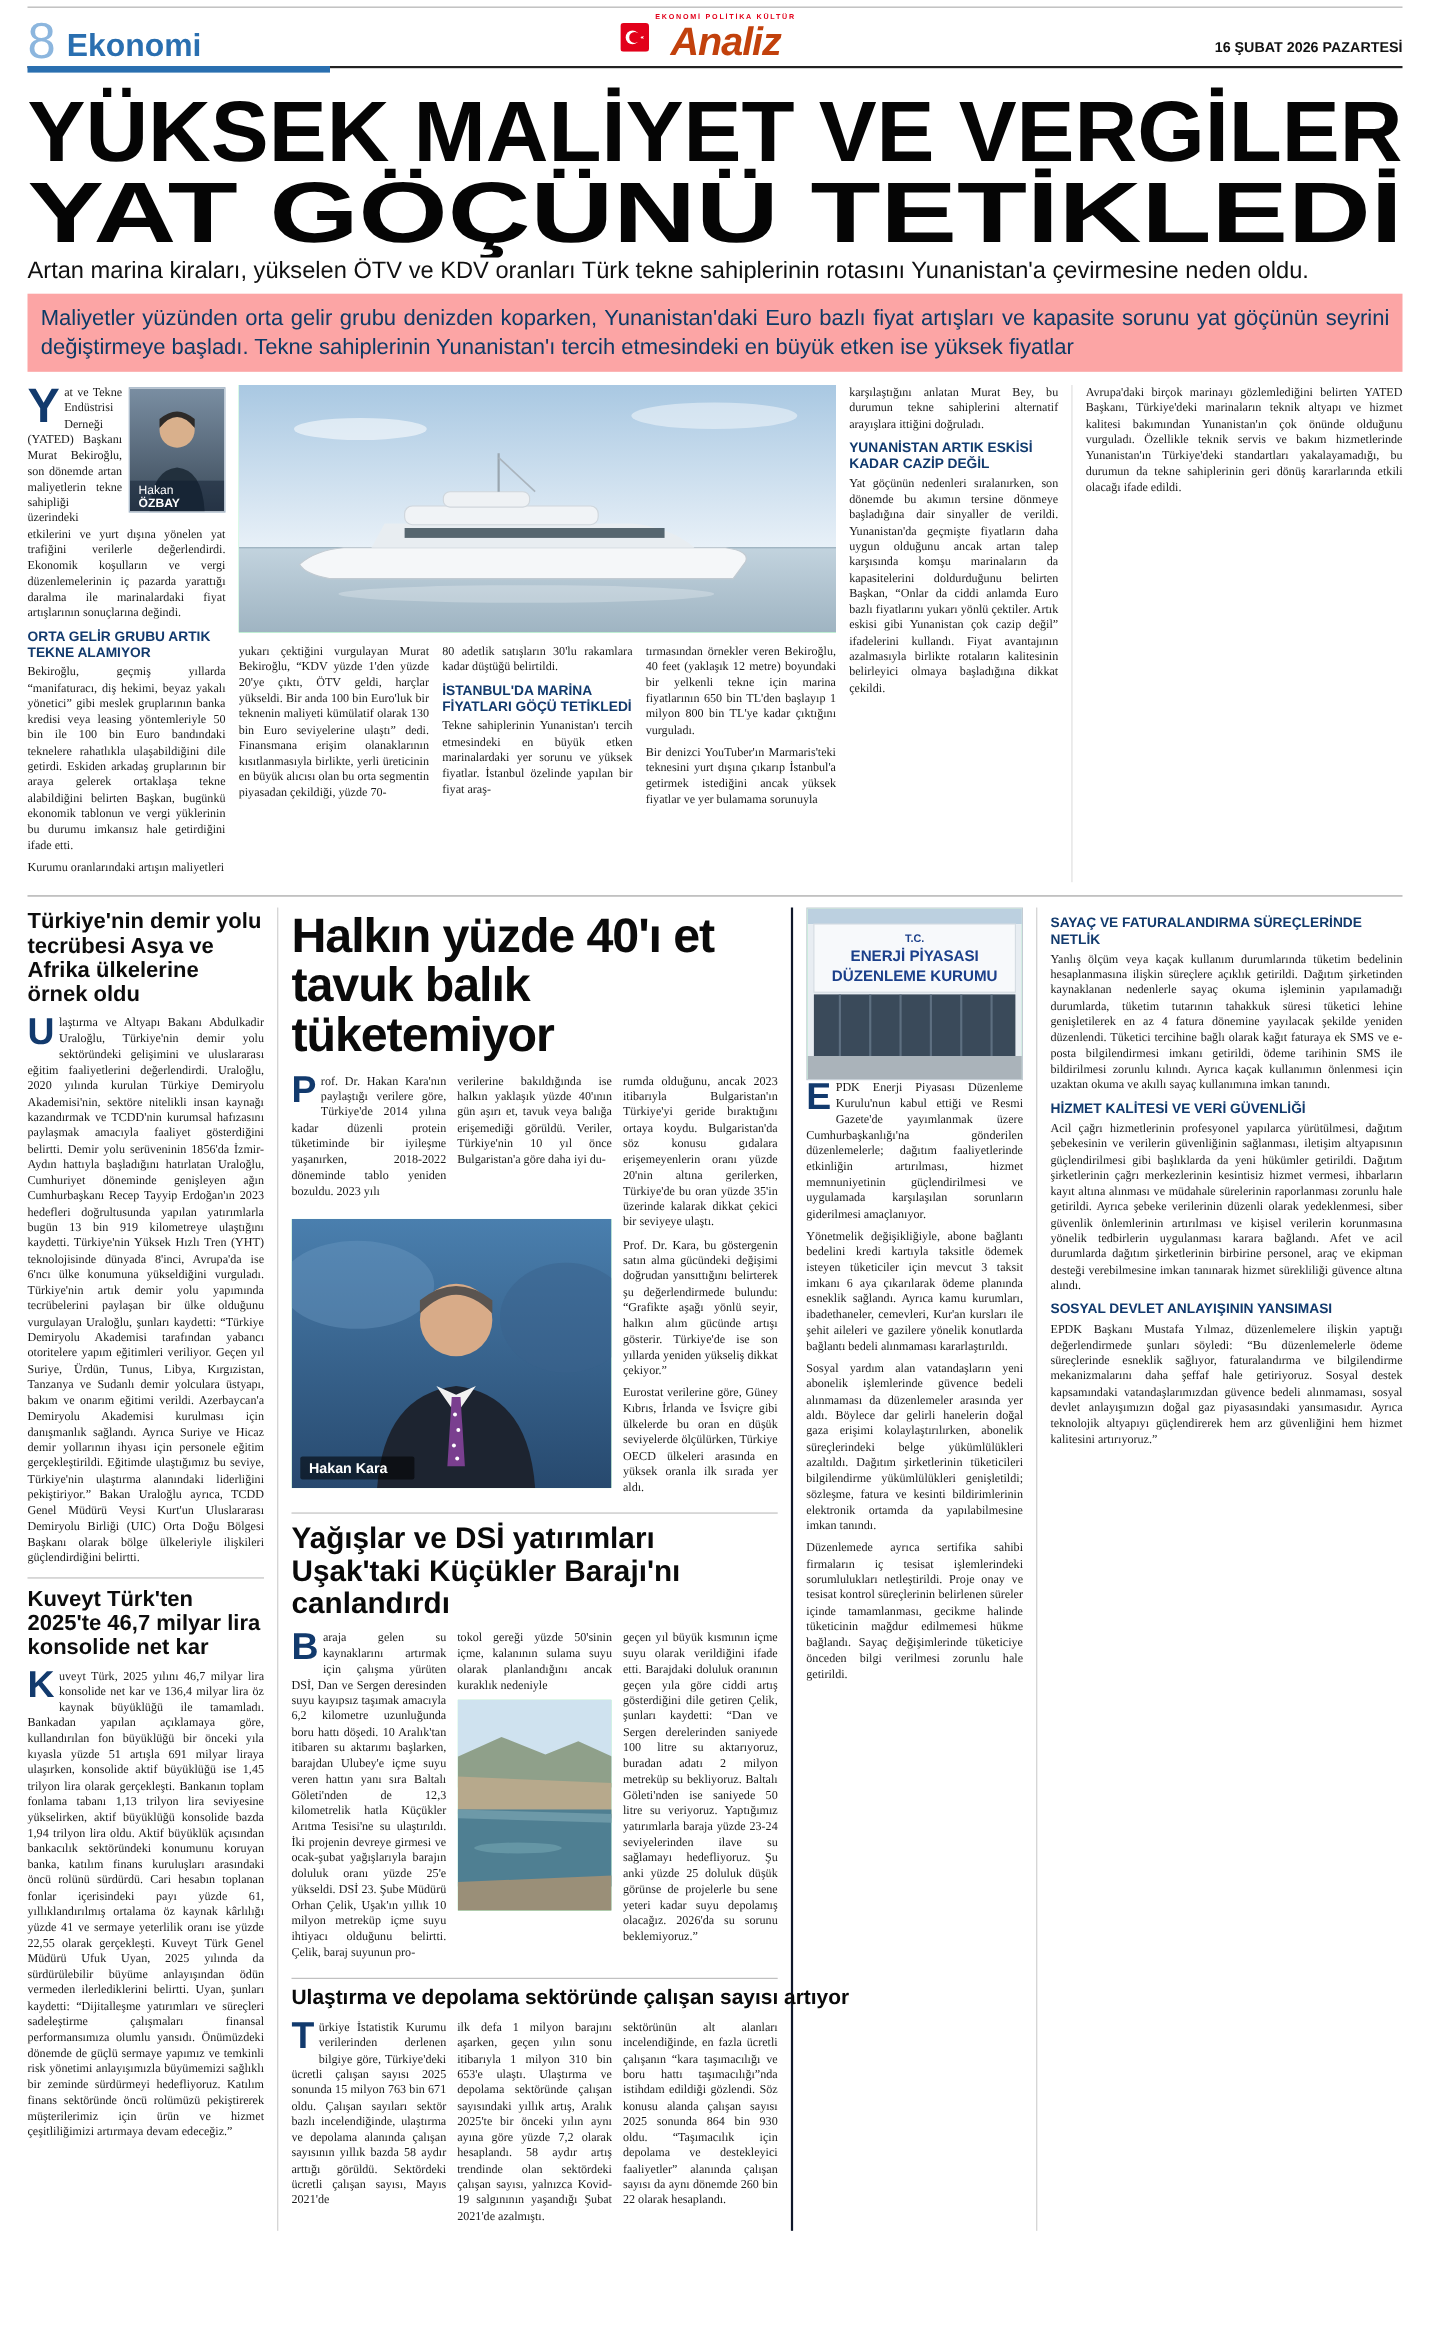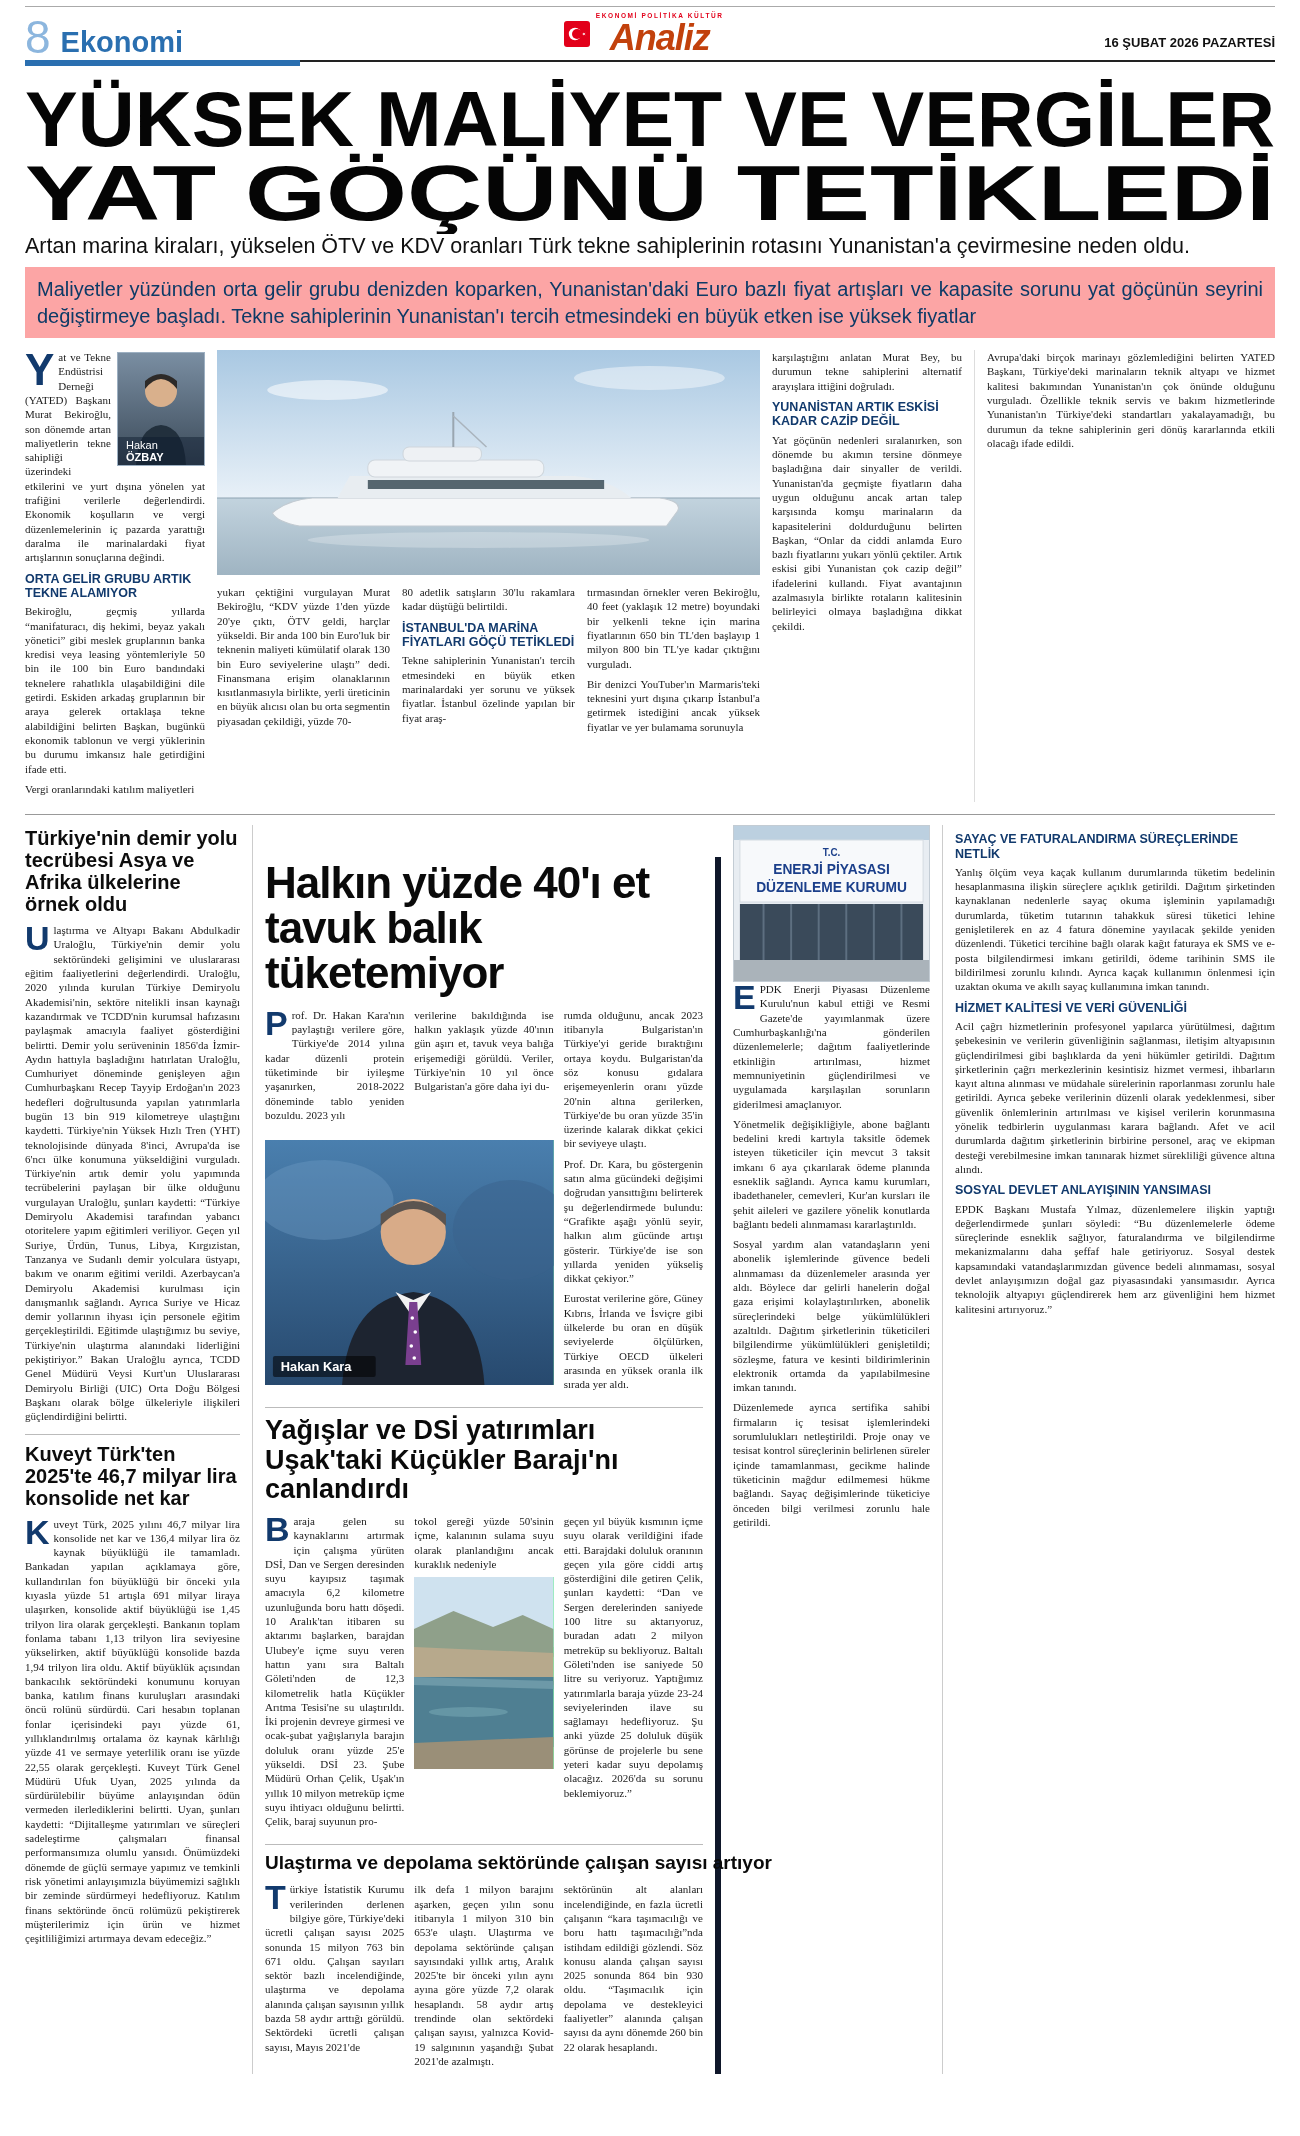--- a/index.html
+++ b/index.html
@@ -43,21 +43,21 @@
   .sg-c{grid-column:4;grid-row:2;}
   .sg-d{grid-column:5;grid-row:1/3;}
   .sg-e{grid-column:6;grid-row:1/3;border-left:1px solid #ddd;padding-left:12px;}
   .photo-frame{width:100%;height:100%;overflow:hidden;background:#86efac;}
   .photo-frame svg{display:block;width:100%;height:100%;}
   .portrait{float:right;width:86px;height:112px;margin:2px 0 4px 6px;border:1px solid #9db0c2;overflow:hidden;}
   
   .sec-rule{border-top:1px solid #999;margin:12px 0 10px;}
   .sec2{display:grid;grid-template-columns:228px 468px 222px 1fr;}
   .s2-rail{padding-right:12px;border-right:1px solid #ccc;}
-  .s2-mid{padding:0 12px;border-right:6px solid #0f172a;margin-top:32px;}
+  .s2-mid{padding:0 12px;border-right:2px solid #0f172a;}
   .s2-a{padding:0 12px;border-right:1px solid #ccc;}
   .s2-b{padding-left:12px;}
   .rail-h{font-family:"Liberation Sans",sans-serif;font-weight:800;font-size:20px;line-height:1.1;color:#0d0d0d;margin:2px 0 8px;}
   .rail-rule{border-top:1px solid #bbb;margin:10px 0 8px;}
   .big-h{font-family:"Liberation Sans",sans-serif;font-weight:700;font-size:44px;line-height:1.02;letter-spacing:-1px;color:#0a0a0a;margin:4px 0 12px;}
   .med-h{font-family:"Liberation Sans",sans-serif;font-weight:700;font-size:27px;line-height:1.08;color:#0a0a0a;margin:8px 0 10px;}
   .small-h{font-family:"Liberation Sans",sans-serif;font-weight:800;font-size:19px;line-height:1.1;color:#0a0a0a;margin:8px 0 8px;white-space:nowrap;}
   .p-grid,.d-grid,.l-grid{display:grid;grid-template-columns:1fr 1fr 1fr;gap:0 10px;}
   .p-c3{grid-column:3;grid-row:1/3;}
   .p-photo{grid-column:1/3;grid-row:2;height:245px;overflow:hidden;}
@@ -123,21 +123,21 @@
           <path d="M27 36 Q43 16 59 36 L59 28 Q43 14 27 28 Z" fill="#2d2a28"></path>
           <path d="M18 112 Q20 74 43 72 Q66 74 68 112 Z" fill="#22303d"></path>
           <rect x="0" y="84" width="86" height="28" fill="rgba(10,25,45,0.45)"></rect>
           <text x="8" y="96" font-size="11" fill="#fff">Hakan</text>
           <text x="8" y="108" font-size="11" font-weight="bold" fill="#fff">ÖZBAY</text>
         </svg>
       </div>
       <p class="body"><span class="dc big">Y</span><span>at ve Tekne Endüstrisi Derneği (YATED) Başkanı Murat Bekiroğlu, son dönemde artan maliyetlerin tekne sahipliği üzerindeki etkilerini ve yurt dışına yönelen yat trafiğini verilerle değerlendirdi. Ekonomik koşulların ve vergi düzenlemelerinin iç pazarda yarattığı daralma ile marinalardaki fiyat artışlarının sonuçlarına değindi.</span></p>
       <div class="kicker">ORTA GELİR GRUBU ARTIK TEKNE ALAMIYOR</div>
       <p class="body">Bekiroğlu, geçmiş yıllarda “manifaturacı, diş hekimi, beyaz yakalı yönetici” gibi meslek gruplarının banka kredisi veya leasing yöntemleriyle 50 bin ile 100 bin Euro bandındaki teknelere rahatlıkla ulaşabildiğini dile getirdi. Eskiden arkadaş gruplarının bir araya gelerek ortaklaşa tekne alabildiğini belirten Başkan, bugünkü ekonomik tablonun ve vergi yüklerinin bu durumu imkansız hale getirdiğini ifade etti.</p>
-      <p class="body">Vergi oranlarındaki katılım maliyetleri</p>
+      <p class="body">Kurumu oranlarındaki artışın maliyetleri</p>
     </div>
 
     <div class="sg-photo">
       <div class="photo-frame">
         <svg viewBox="0 0 540 225" preserveAspectRatio="none">
           <defs>
             <linearGradient id="sky" x1="0" y1="0" x2="0" y2="1">
               <stop offset="0" stop-color="#a9c8e2"></stop>
                 <stop offset="1" stop-color="#e9f1f8"></stop>
             </linearGradient>

